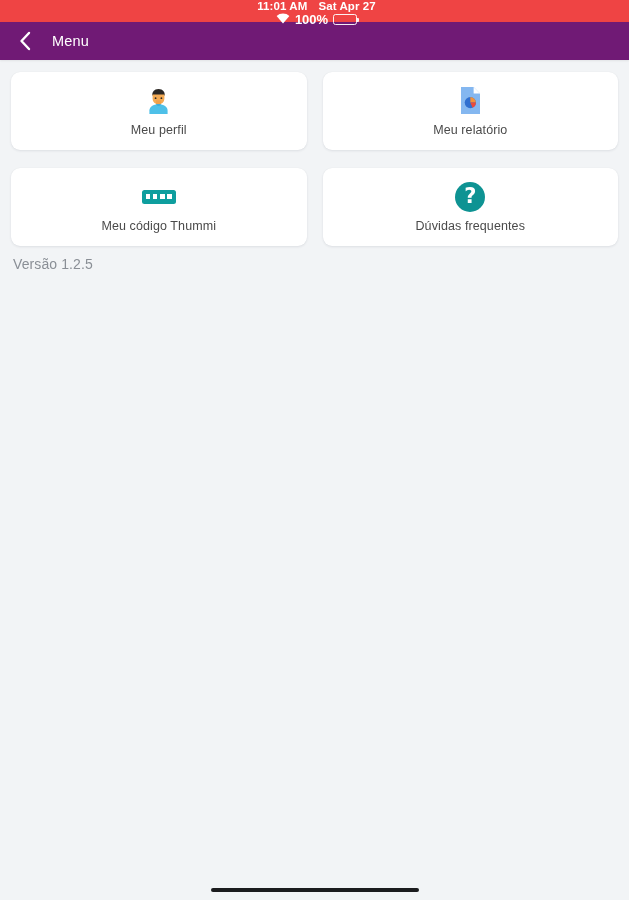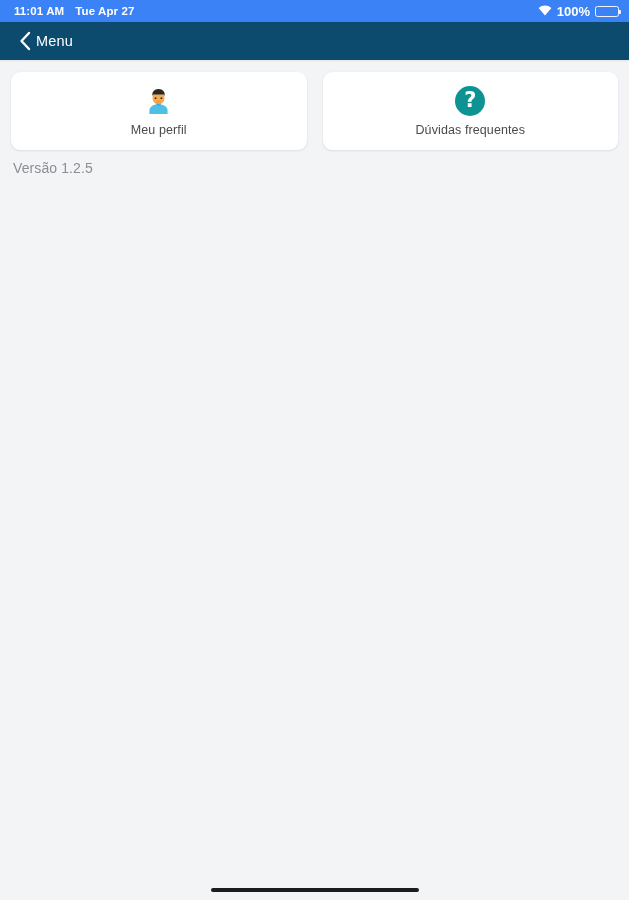--- a/index.html
+++ b/index.html
@@ -13,26 +13,27 @@
 
   body {
     font-family: "Liberation Sans", sans-serif;
     background: #f2f4f6;
     position: relative;
   }
 
   
   .status-bar {
     height: 22px;
-    background: #3b82f6;
+    background: #ef4444;
     display: flex;
     align-items: center;
     justify-content: space-between;
     padding: 0 10px 0 14px;
     color: #ffffff;
+    flex-direction: column;
   }
   .status-left {
     display: flex;
     align-items: center;
     gap: 11px;
     font-size: 11.5px;
     font-weight: bold;
     letter-spacing: 0.1px;
     white-space: nowrap;
   }
@@ -65,24 +66,25 @@
   .battery-fill {
     height: 100%;
     width: 100%;
     background: #ffffff;
     border-radius: 1px;
   }
 
   
   .app-bar {
     height: 38px;
-    background: #0c4a6e;
+    background: #701a75;
     display: flex;
     align-items: center;
     padding: 0 14px;
+    gap: 16px;
     box-shadow: 0 1px 2px rgba(0,0,0,0.07);
   }
   .back-button {
     width: 22px;
     height: 26px;
     display: flex;
     align-items: center;
     justify-content: center;
     cursor: pointer;
   }
@@ -188,21 +190,21 @@
     background: #1b1c1e;
     border-radius: 3px;
   }
 </style>
 </head>
 <body>
 
 <div class="status-bar">
   <div class="status-left">
     <span>11:01 AM</span>
-    <span>Tue Apr 27</span>
+    <span>Sat Apr 27</span>
   </div>
   <div class="status-right">
     <span class="wifi-icon">
       <svg width="14" height="11" viewBox="0 0 14 11" aria-hidden="true">
         <path d="M0.6 3.0 A9.6 9.6 0 0 1 13.4 3.0 L7 10.4 Z" fill="#ffffff"></path>
       </svg>
     </span>
     <span>100%</span>
     <span class="battery-icon">
       <span class="battery-fill"></span>
@@ -230,23 +232,46 @@
         <path d="M13.5 17.2 c-5.4 0 -9.1 2.6 -9.1 6.4 V27 h18.2 v-3.4 c0 -3.8 -3.7 -6.4 -9.1 -6.4 Z" fill="#4ec0e8"></path>
         <path d="M11.2 17.5 c0.7 1.6 3.9 1.6 4.6 0 l-0.4 -0.3 h-3.8 Z" fill="#3aa7d4"></path>
         <circle cx="10.6" cy="11.2" r="0.9" fill="#2b2724"></circle>
         <circle cx="16.4" cy="11.2" r="0.9" fill="#2b2724"></circle>
       </svg>
     </span>
     <span class="menu-card-label">Meu perfil</span>
   </div>
 
 
-
-
-
+  <div class="menu-card">
+    <span class="menu-card-icon">
+      <svg width="23" height="29" viewBox="0 0 23 29" aria-hidden="true">
+        <path d="M2 1 h12.6 l6.4 6.4 V28 H2 Z" fill="#84b7f0"></path>
+        <path d="M14.6 1 l6.4 6.4 h-6.4 Z" fill="#ffffff"></path>
+        <circle cx="11.3" cy="16.6" r="5.6" fill="#2f6fd0"></circle>
+        <path d="M11.3 16.6 L11.3 11 A5.6 5.6 0 0 1 16.9 16.6 Z" fill="#f2913a"></path>
+        <path d="M11.3 16.6 L16.9 16.6 A5.6 5.6 0 0 1 13.6 21.8 Z" fill="#eb4a3a"></path>
+      </svg>
+    </span>
+    <span class="menu-card-label">Meu relatório</span>
+  </div>
+
+
+
+  <div class="menu-card">
+    <span class="menu-card-icon">
+      <span class="pin-code-icon">
+        <i></i>
+        <i></i>
+        <i></i>
+        <i></i>
+      </span>
+    </span>
+    <span class="menu-card-label">Meu código Thummi</span>
+  </div>
 
   <div class="menu-card">
     <span class="menu-card-icon">
       <span class="help-icon">?</span>
     </span>
     <span class="menu-card-label">Dúvidas frequentes</span>
   </div>
 
 
 </div>

